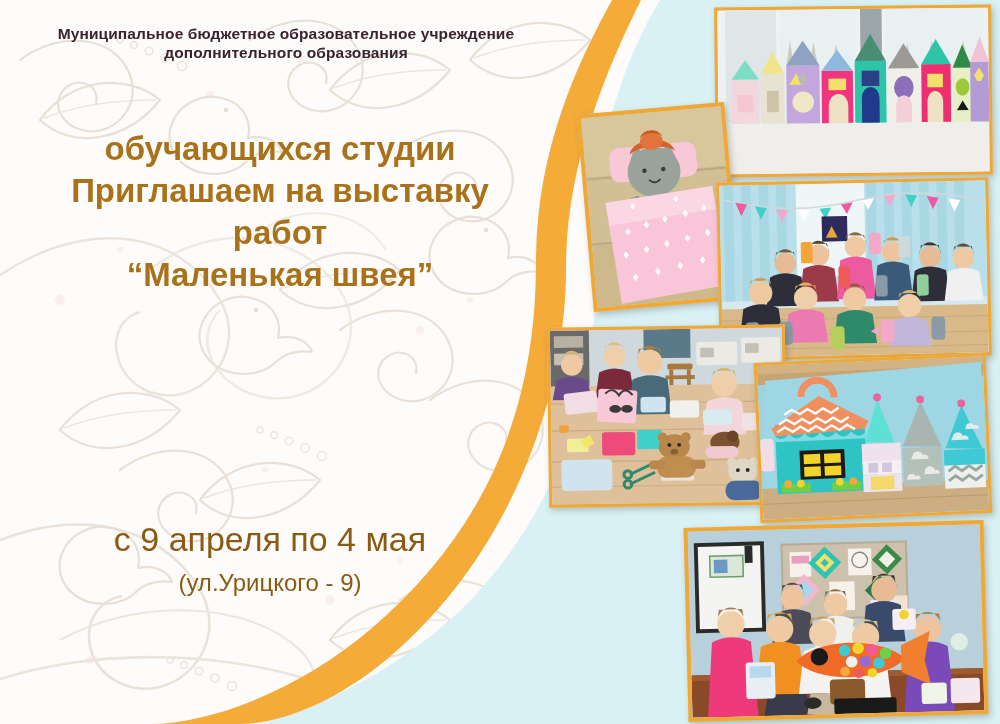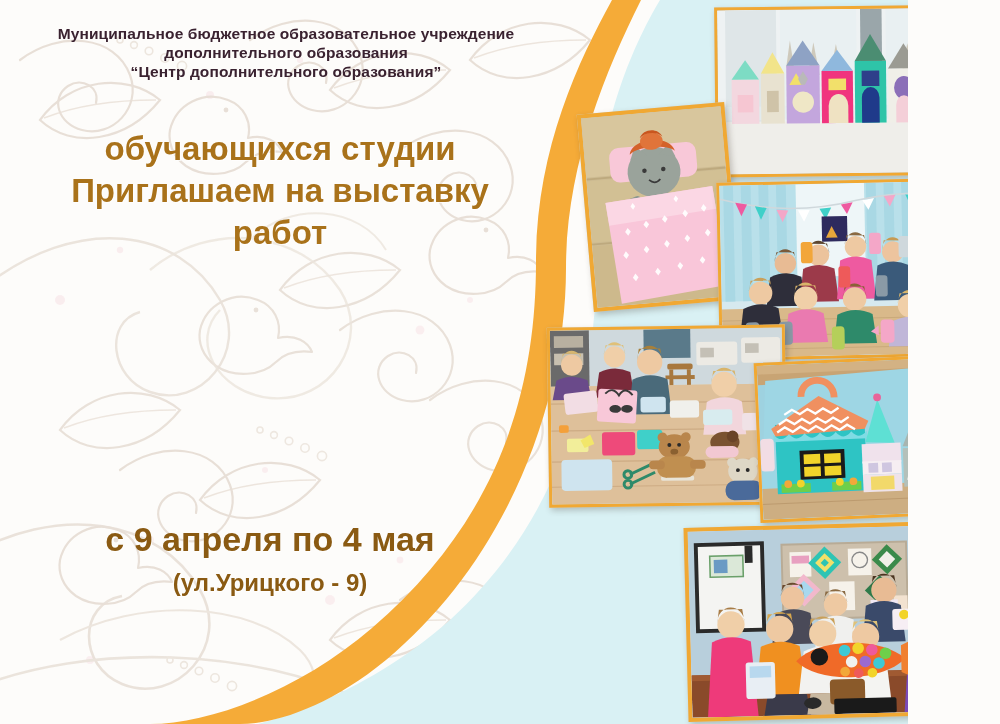--- a/index.html
+++ b/index.html
@@ -2,21 +2,21 @@
 <html><head>
 <meta charset="utf-8">
 <style>
   html,body{margin:0;padding:0;}
   body{
     width:1000px;height:724px;overflow:hidden;
     font-family:"Liberation Sans", sans-serif;
     background:#fdfcfa;
   }
   #poster{
-    position:relative;width:908px;height:724px;overflow:hidden;
+    position:relative;width:1000px;height:724px;overflow:hidden;
     background:#fde047;
   }
 
   
   .bg-orn{position:absolute;inset:0;overflow:hidden;pointer-events:none;}
   .bg-orn svg{position:absolute;left:0;top:0;}
 
   
   .right-panel{position:absolute;left:0;top:0;width:1000px;height:724px;}
 
@@ -62,21 +62,21 @@
     text-shadow:2px 3px 2px rgba(120,100,110,.32);
   }
   .headline .h1{display:block;font-size:60px;}
   .headline .h2{display:block;font-size:66px;}
 
   .dates{
     position:absolute;left:20px;top:516px;width:500px;
     text-align:center;
     color:#8a5a12;
     font-family:"Liberation Sans", sans-serif;
-    font-weight:bold;
+    font-weight:normal;
     text-shadow:1px 1px 0 rgba(255,255,255,.7);
   }
   .dates .d-line{display:block;font-size:34px;line-height:46px;}
   .dates .d-addr{display:block;font-size:24px;line-height:42px;}
 
   
   .photo{
     position:absolute;
     border:3px solid #f0a833;
     box-sizing:border-box;
@@ -198,26 +198,26 @@
 
       <path d="M150,724 L520,724 L520,560 C 492,618 444,668 386,698 C 312,722 230,724 150,724 Z" fill="#f5ab38" opacity=".0"></path>
     </svg>
   </div>
 
   <div class="text-col">
 
     <div class="org-title">
       <span class="l1">Муниципальное бюджетное образовательное учреждение</span>
       <span class="l2">дополнительного образования</span>
-      <span class="l3">“Центр дополнительного образования”</span>
     </div>
 
     <div class="invite">
       <span>обучающихся студии</span>
       <span>Приглашаем на выставку работ</span>
+      <span>“Маленькая швея”</span>
     </div>
 
 
     <div class="dates">
       <span class="d-line">с 9 апреля по 4 мая</span>
       <span class="d-addr">(ул.Урицкого - 9)</span>
     </div>
 
   </div>
 

